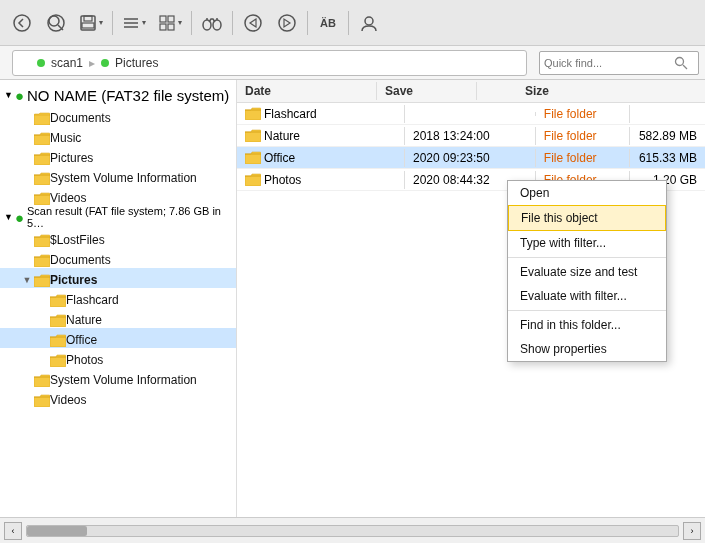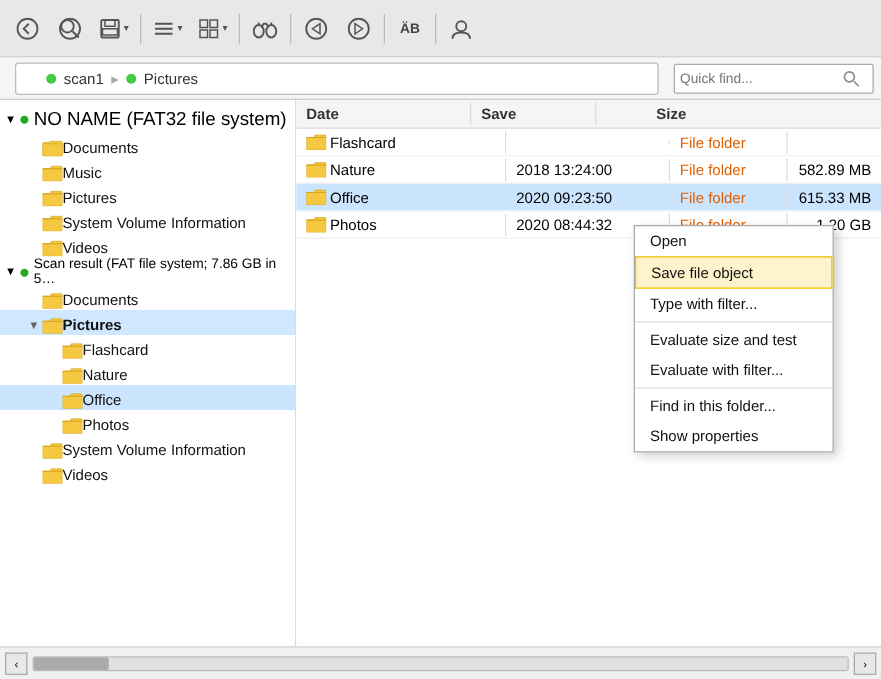--- a/index.html
+++ b/index.html
@@ -343,20 +343,28 @@
       <span class="status-green">●</span>
       <span style="font-size:11px;">Scan result (FAT file system; 7.86 GB in 5…</span>
     </div>
 
     <div class="tree-item">
       <span class="tree-indent"></span>
       <span class="tree-expand"></span>
       <svg width="16" height="13" viewBox="0 0 16 13">
           <path d="M0 3 L0 12 Q0 13 1 13 L15 13 Q16 13 16 12 L16 3 Z M0 3 L6 3 L7 1 L15 1 Q16 1 16 2 L16 3 Z" fill="#f5c842" stroke="#d4a017" stroke-width="0.5"></path>
         </svg>
+      <span class="tree-label">$LostFiles</span>
+    </div>
+    <div class="tree-item">
+      <span class="tree-indent"></span>
+      <span class="tree-expand"></span>
+      <svg width="16" height="13" viewBox="0 0 16 13">
+          <path d="M0 3 L0 12 Q0 13 1 13 L15 13 Q16 13 16 12 L16 3 Z M0 3 L6 3 L7 1 L15 1 Q16 1 16 2 L16 3 Z" fill="#f5c842" stroke="#d4a017" stroke-width="0.5"></path>
+        </svg>
       <span class="tree-label">Documents</span>
     </div>
 
     <div class="tree-item" style="background:#d0e8ff;">
       <span class="tree-indent"></span>
       <span class="tree-expand" style="font-size:9px;">▼</span>
       <svg width="16" height="13" viewBox="0 0 16 13">
           <path d="M0 3 L0 12 Q0 13 1 13 L15 13 Q16 13 16 12 L16 3 Z M0 3 L6 3 L7 1 L15 1 Q16 1 16 2 L16 3 Z" fill="#f5c842" stroke="#d4a017" stroke-width="0.5"></path>
         </svg>
       <span class="tree-label" style="font-weight:bold;">Pictures</span>
@@ -465,21 +473,21 @@
           </svg>
         <span>Photos</span>
       </div>
       <div class="col-date">2020 08:44:32</div>
       <div class="col-type" style="color:#e06000;">File folder</div>
       <div class="col-size">1.20 GB</div>
     </div>
 
     <div class="context-menu">
       <div class="context-menu-item">Open</div>
-      <div class="context-menu-item highlighted">Save file object</div>
+      <div class="context-menu-item highlighted">File this object</div>
       <div class="context-menu-item">Type with filter...</div>
       <div class="context-menu-sep"></div>
       <div class="context-menu-item">Evaluate size and test</div>
       <div class="context-menu-item">Evaluate with filter...</div>
       <div class="context-menu-sep"></div>
       <div class="context-menu-item">Find in this folder...</div>
       <div class="context-menu-item">Show properties</div>
     </div>
   </div>
 </div>

